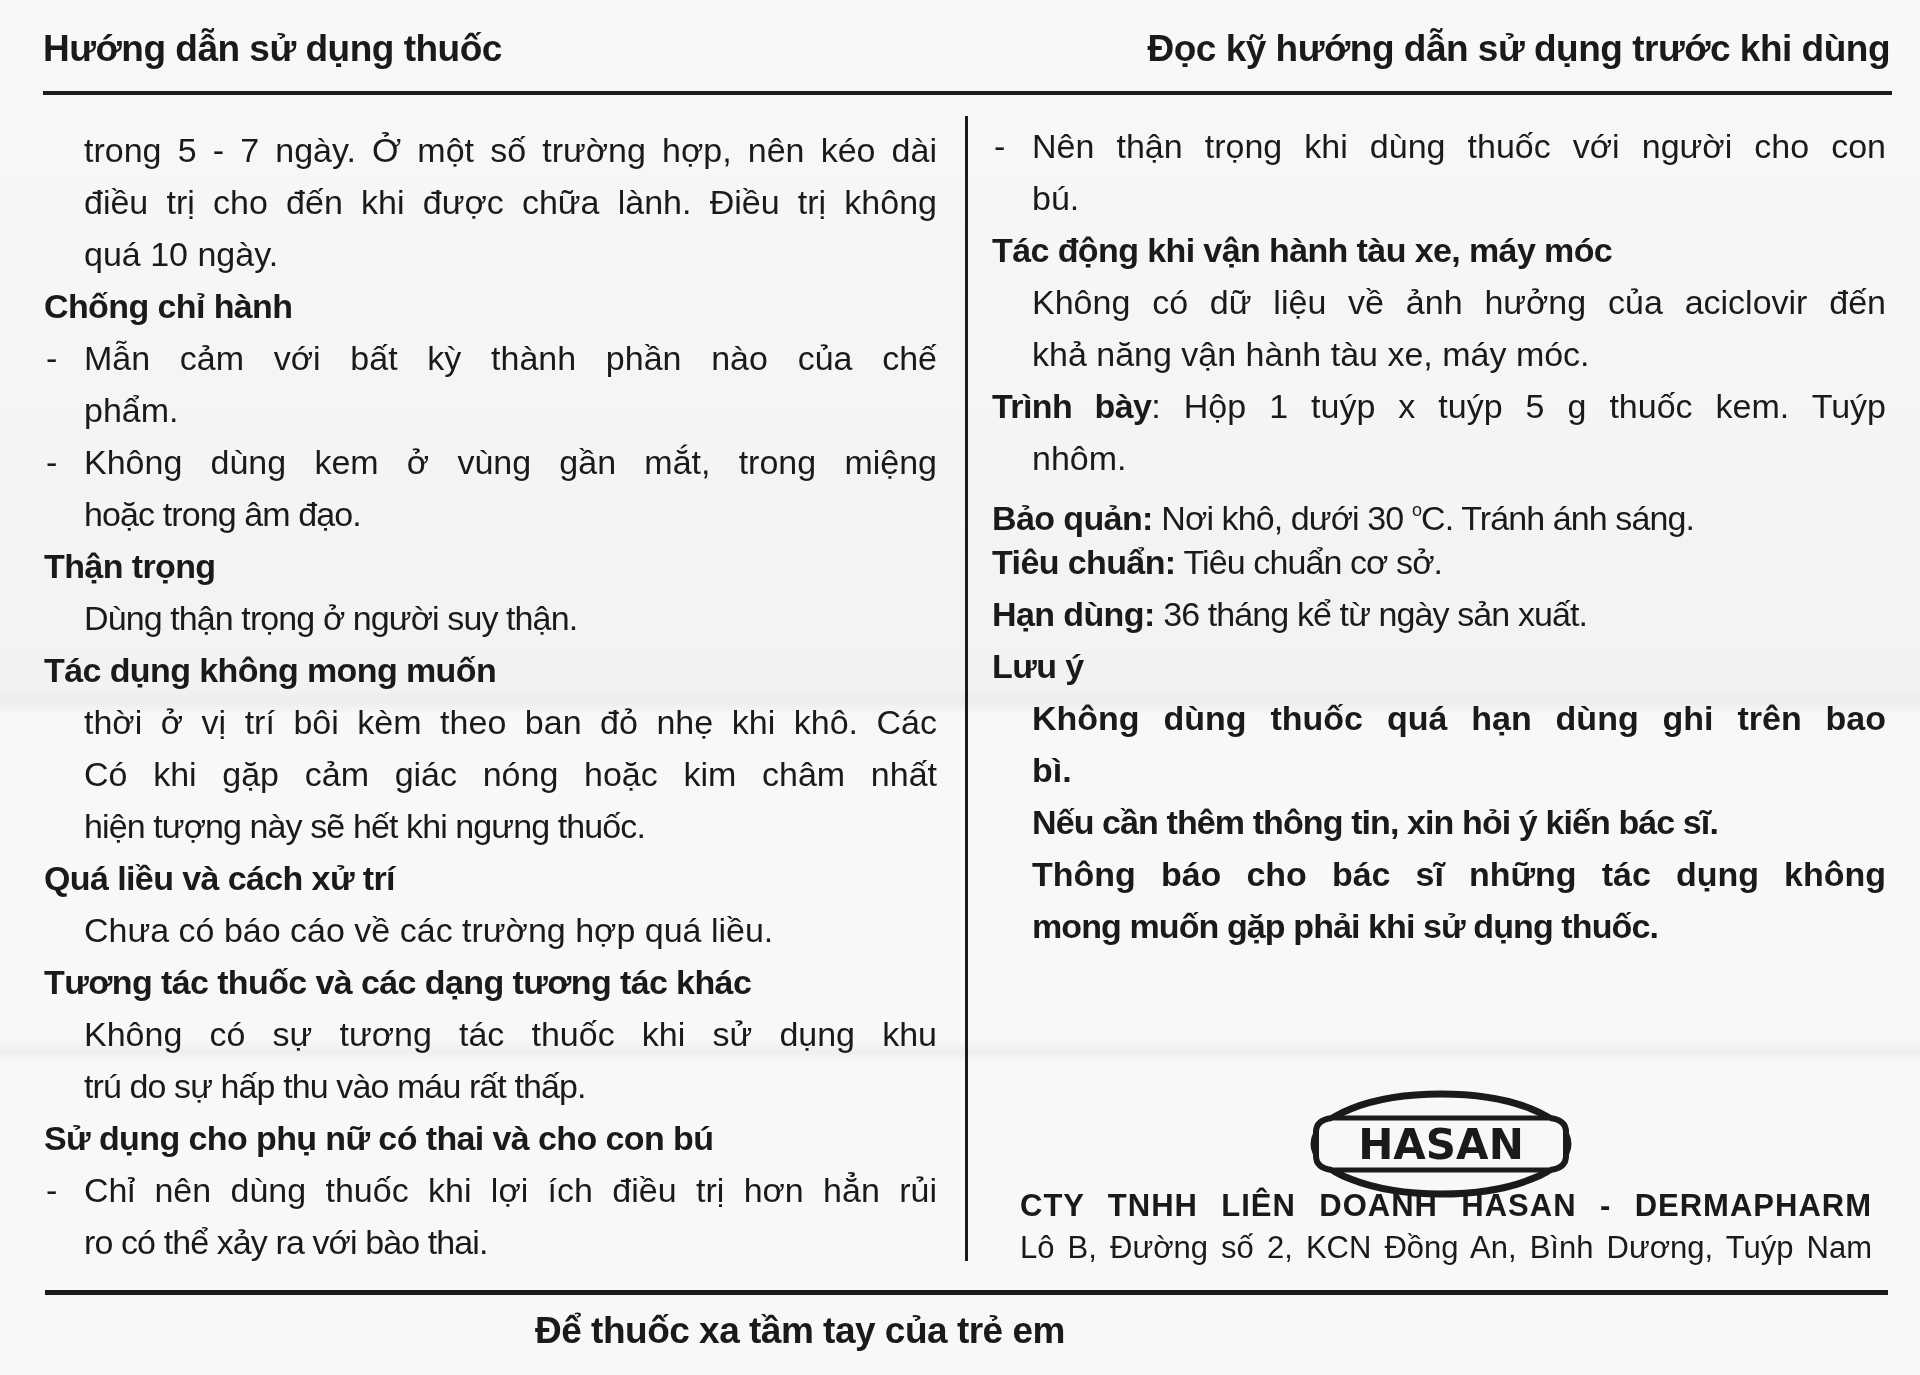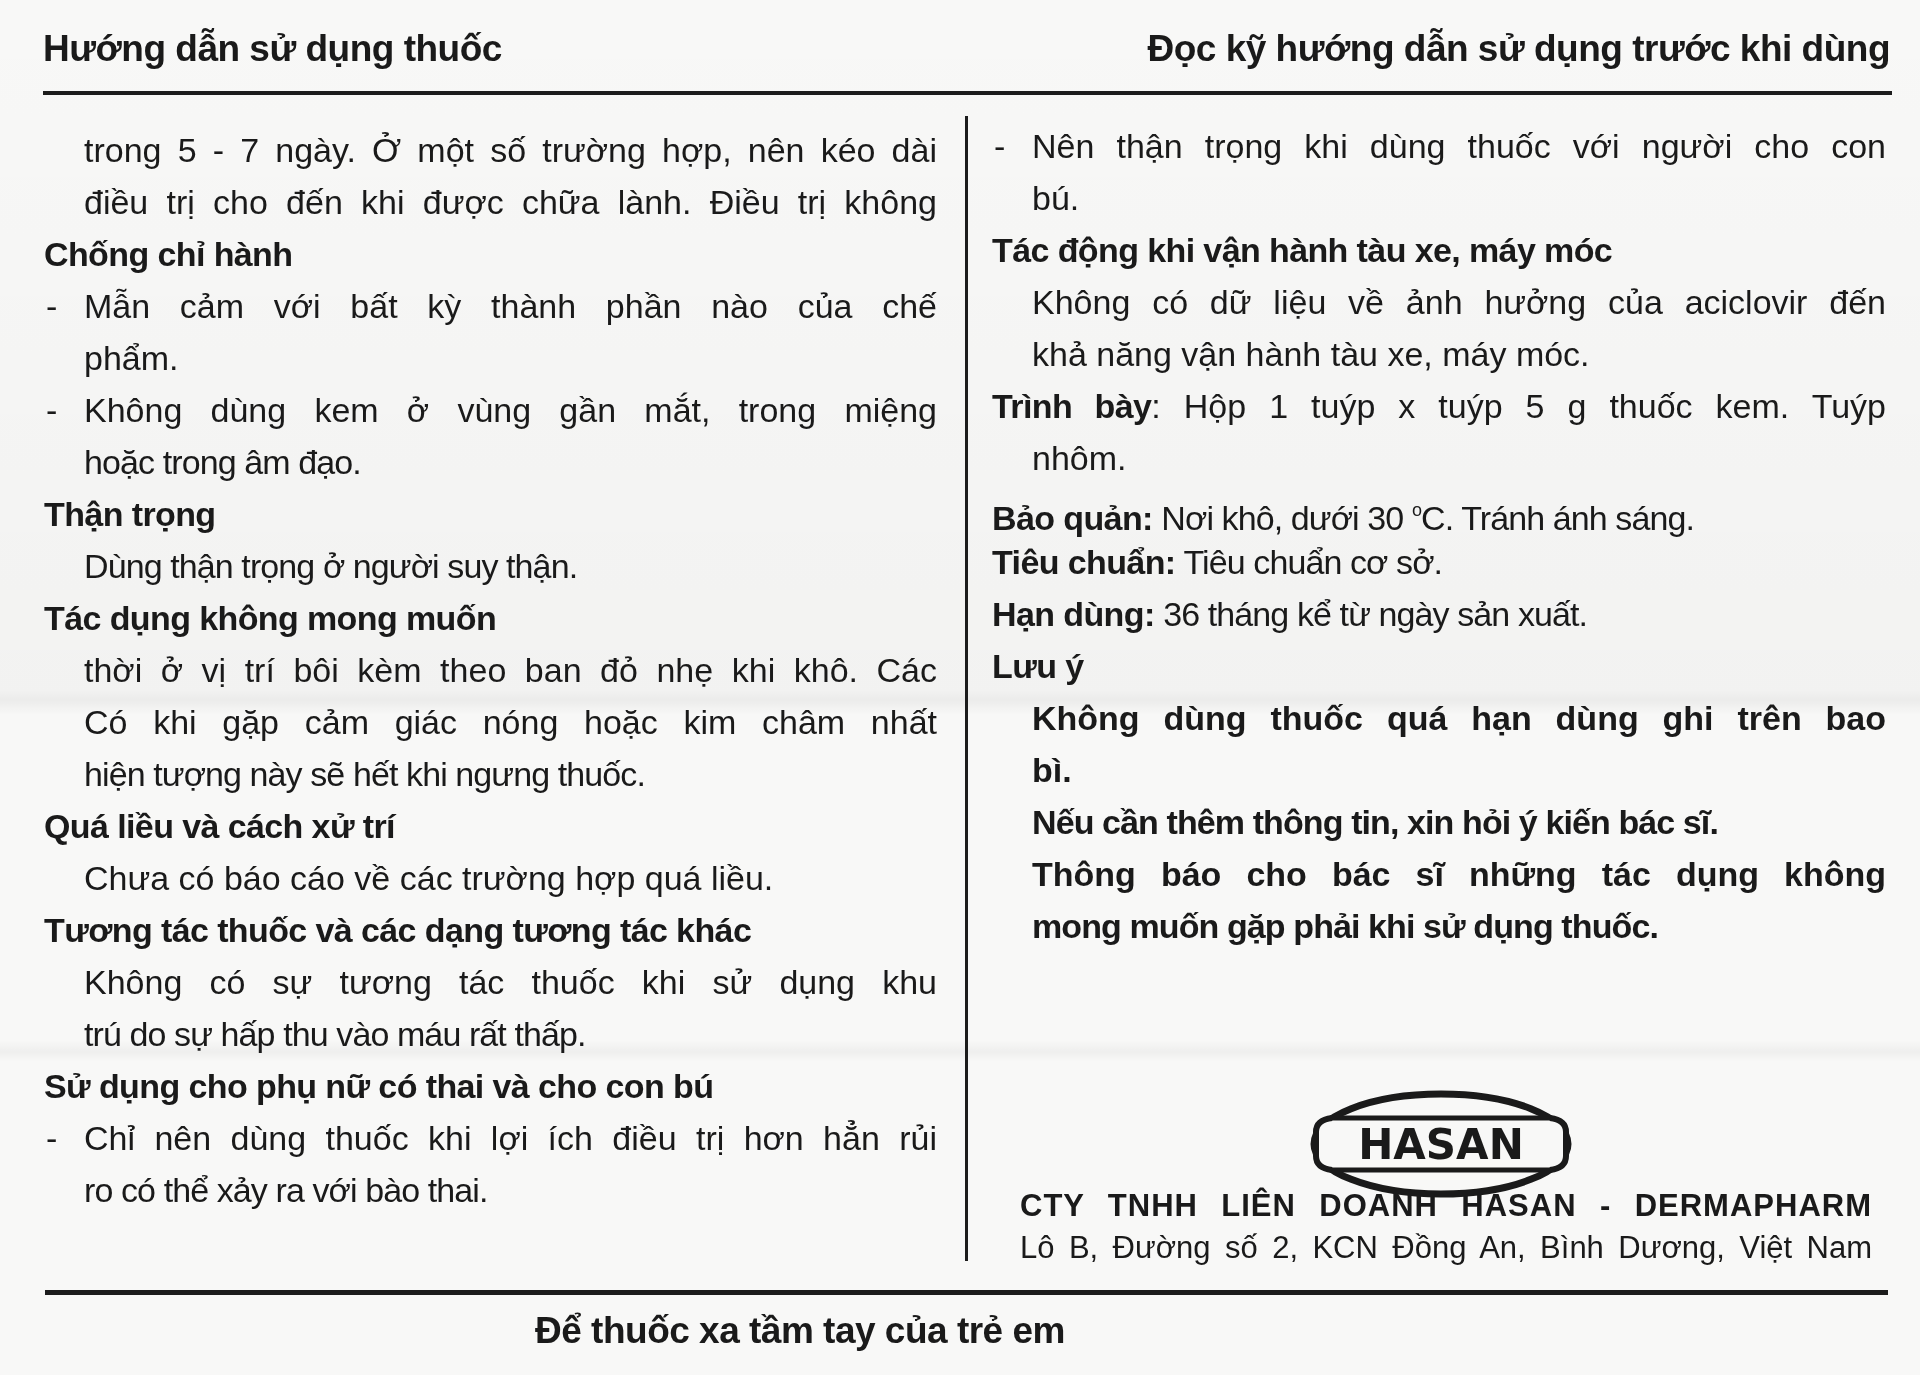--- a/index.html
+++ b/index.html
@@ -61,20 +61,21 @@
 <div class="paper"></div>
 
 <div class="hdr left">Hướng dẫn sử dụng thuốc</div>
 <div class="hdr right">Đọc kỹ hướng dẫn sử dụng trước khi dùng</div>
 <div class="rule top"></div>
 <div class="divider"></div>
 
 <div class="col left">
   <div class="ln just ind">trong 5 - 7 ngày. Ở một số trường hợp, nên kéo dài</div>
   <div class="ln just ind">điều trị cho đến khi được chữa lành. Điều trị không</div>
+  <div class="ln ind">quá 10 ngày.</div>
 
   <div class="ln h">Chống chỉ hành</div>
   <div class="ln just bullet"><span class="dash">-</span><span>Mẫn cảm với bất kỳ thành phần nào của chế</span></div>
   <div class="ln ind">phẩm.</div>
   <div class="ln just bullet"><span class="dash">-</span><span>Không dùng kem ở vùng gần mắt, trong miệng</span></div>
   <div class="ln ind tight">hoặc trong âm đạo.</div>
 
   <div class="ln h">Thận trọng</div>
   <div class="ln ind tight">Dùng thận trọng ở người suy thận.</div>
 
@@ -127,17 +128,17 @@
     <line x1="22" y1="28" x2="240" y2="28" stroke="#1a1a1a" stroke-width="5"></line>
     <line x1="22" y1="80" x2="240" y2="80" stroke="#1a1a1a" stroke-width="5"></line>
     <path d="M22 28 Q6 30 6 42 L6 66 Q6 78 22 80" fill="none" stroke="#1a1a1a" stroke-width="6"></path>
     <path d="M240 28 Q256 30 256 42 L256 66 Q256 78 240 80" fill="none" stroke="#1a1a1a" stroke-width="6"></path>
     <text x="131" y="69" text-anchor="middle" font-family="DejaVu Sans, sans-serif" font-weight="bold" font-size="42" fill="#1a1a1a">HASAN</text>
   </svg>
 </div>
 
 <div class="company">
   <div class="name">CTY TNHH LIÊN DOANH HASAN - DERMAPHARM</div>
-  <div class="addr">Lô B, Đường số 2, KCN Đồng An, Bình Dương, Việt Nam</div>
+  <div class="addr">Lô B, Đường số 2, KCN Đồng An, Bình Dương, Tuýp Nam</div>
 </div>
 
 <div class="rule bottom"></div>
 <div class="footer">Để thuốc xa tầm tay của trẻ em</div>
 
 </body></html>

